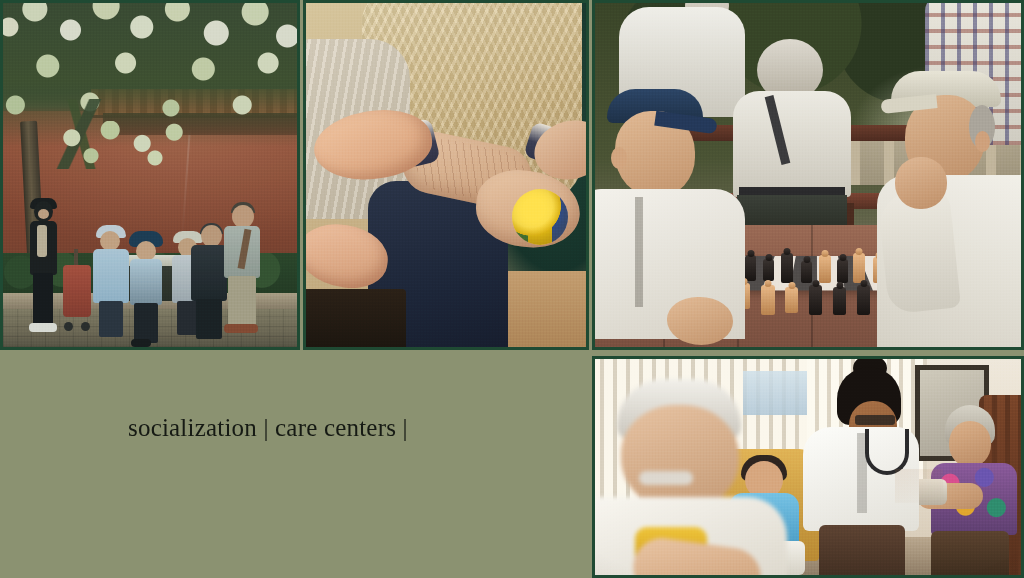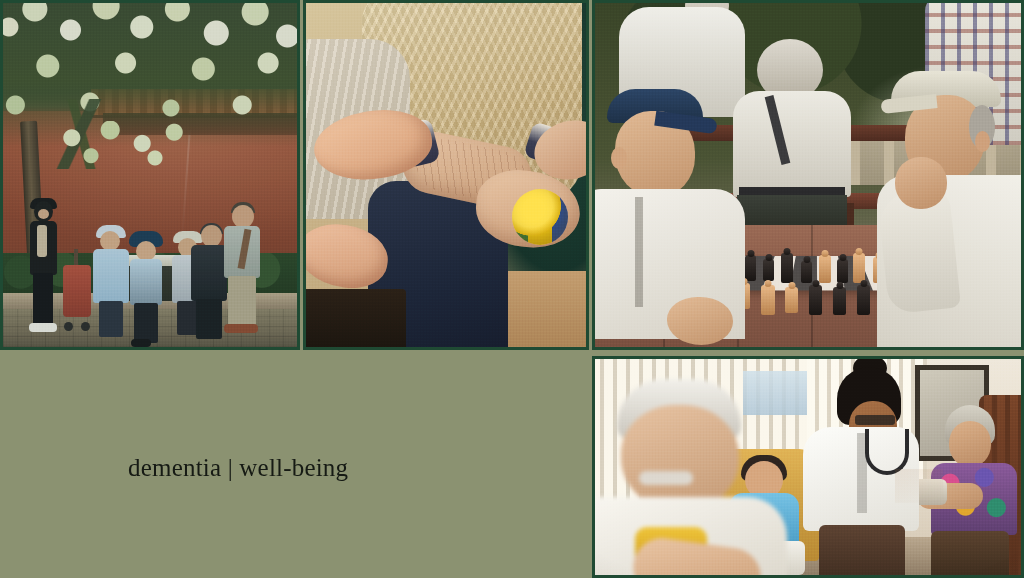--- a/index.html
+++ b/index.html
@@ -713,16 +713,16 @@
         <div class="yel"></div>
         <div class="arm"></div>
       </div>
 
       <div class="blur-edge"></div>
       <div class="grain"></div>
     </div>
   </div>
 
   <div id="caption">
-    <div id="caption-text"><br><span>dementia   |   well-being</span></div>
+    <div id="caption-text"><span>socialization  |  care centers  |</span><br></div>
   </div>
 
 </div>
 
 </body></html>

